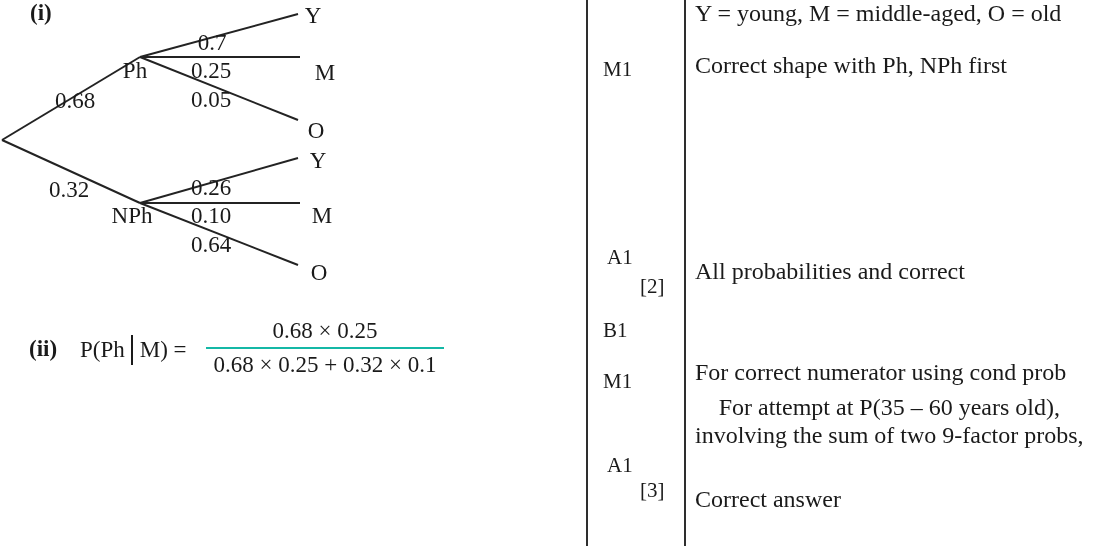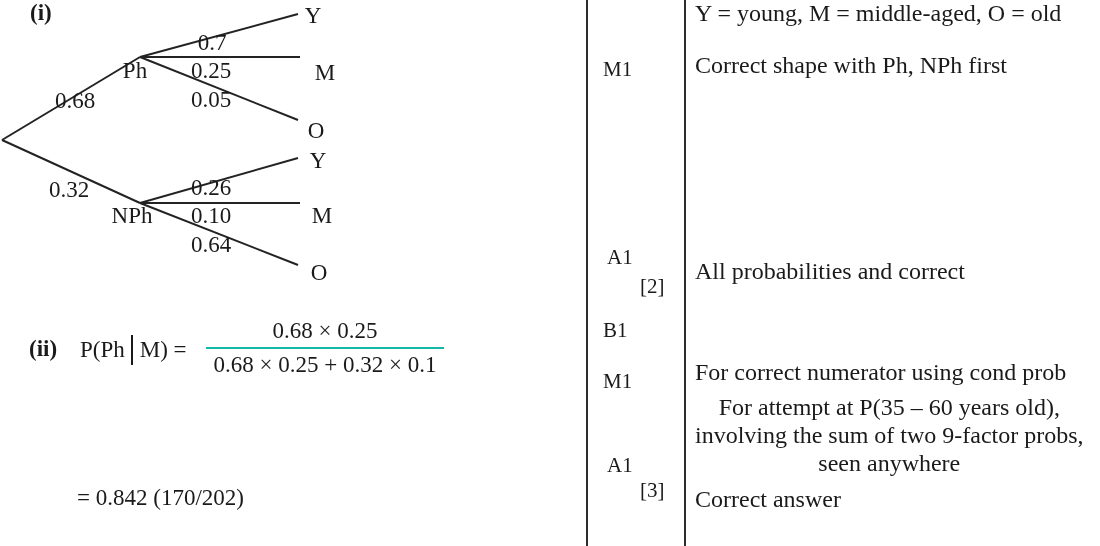--- a/index.html
+++ b/index.html
@@ -119,21 +119,20 @@
     <span>P(Ph</span>
     <span class="cond-bar"></span>
     <span>M) =</span>
   </div>
 
   <div class="fraction" style="left:206px; top:318px;">
     <span class="num">0.68 × 0.25</span>
     <span class="den">0.68 × 0.25 + 0.32 × 0.1</span>
   </div>
 
-  <div class="abs result-line" style="left:77px; top:485px;">= 0.842 (170/202)</div>
 
   <div class="divider" style="left:586px;"></div>
   <div class="divider" style="left:684px;"></div>
 
   <div class="mark" style="left:603px; top:57px;">M1</div>
   <div class="mark" style="left:607px; top:245px;">A1</div>
   <div class="mark" style="left:640px; top:274px;">[2]</div>
   <div class="mark" style="left:603px; top:318px;">B1</div>
   <div class="mark" style="left:603px; top:369px;">M1</div>
   <div class="mark" style="left:607px; top:453px;">A1</div>
@@ -141,17 +140,16 @@
 
   <div class="comment" style="top:0px;">Y = young, M = middle-aged, O = old</div>
   <div class="comment" style="top:52px;">Correct shape with Ph, NPh first</div>
   <div class="comment" style="top:258px;">All probabilities and correct</div>
   <div class="comment" style="top:335px;margin-top:24px;">
     <div>For correct numerator using cond prob</div>
   </div>
   <div class="comment multi3" style="top:393px;">
     <div>For attempt at P(35 – 60 years old),</div>
     <div>involving the sum of two 9-factor probs,</div>
-    <div>seen anywhere</div>
   </div>
   <div class="comment" style="top:486px;">Correct answer</div>
 
 </div>
 
 </body></html>

